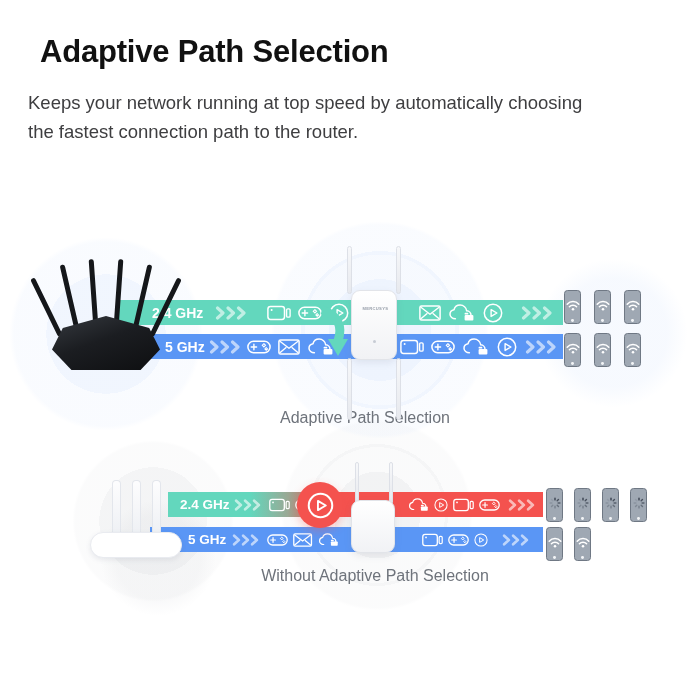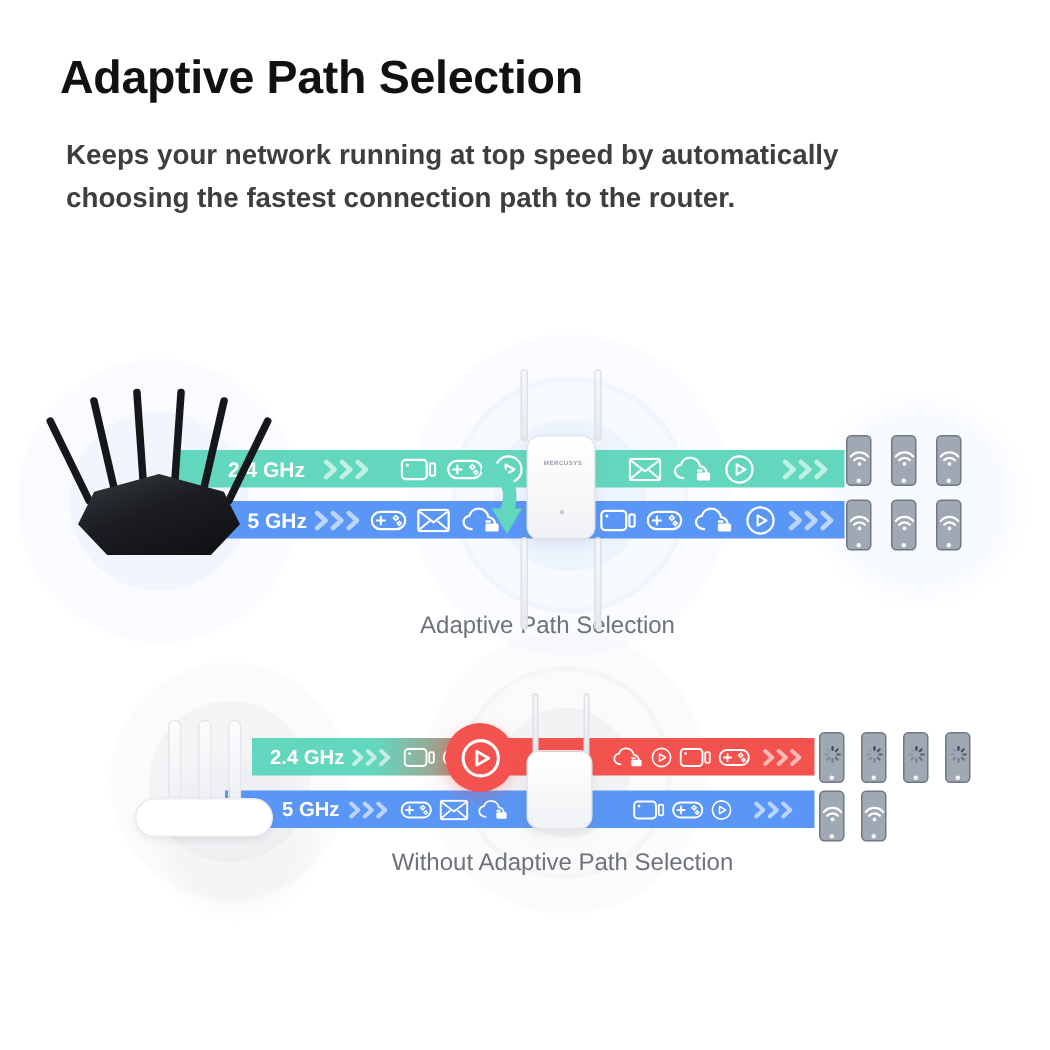--- a/index.html
+++ b/index.html
@@ -6,22 +6,22 @@
   .stage{
     position:relative;width:700px;height:700px;background:#fff;overflow:hidden;
     font-family:"Liberation Sans","DejaVu Sans",sans-serif;
   }
   
   .title{
     position:absolute;left:40px;top:34px;width:620px;
     font-size:31px;font-weight:bold;color:var(--title,#111);letter-spacing:-0.2px;
   }
   .subtitle{
-    position:absolute;left:44px;top:88px;width:580px;
-    font-size:18.5px;line-height:29px;color:var(--body,#3e3e40);font-weight:bold;
+    position:absolute;left:28px;top:88px;width:580px;
+    font-size:18.5px;line-height:29px;color:var(--body,#3e3e40);
   }
   
   .halo{position:absolute;border-radius:50%;z-index:0;}
   .halo.h-top-router{left:-8px;top:220px;width:228px;height:228px;
     background:radial-gradient(circle,rgba(90,148,245,.085) 0 37%,rgba(90,148,245,.035) 37% 57%,rgba(90,148,245,0) 60%);}
   .halo.h-top-ext{left:256px;top:206px;width:248px;height:248px;
     background:radial-gradient(circle,rgba(90,148,245,.10) 0 29%,rgba(90,148,245,.05) 29% 43%,rgba(90,148,245,.085) 43% 45%,rgba(90,148,245,.03) 45% 60%,rgba(90,148,245,0) 62%);}
   .halo.h-top-phones{left:528px;top:248px;width:170px;height:170px;
     background:radial-gradient(circle,rgba(90,148,245,.05) 0 45%,rgba(90,148,245,0) 62%);}
   .halo.h-bot-router{left:58px;top:426px;width:190px;height:190px;

